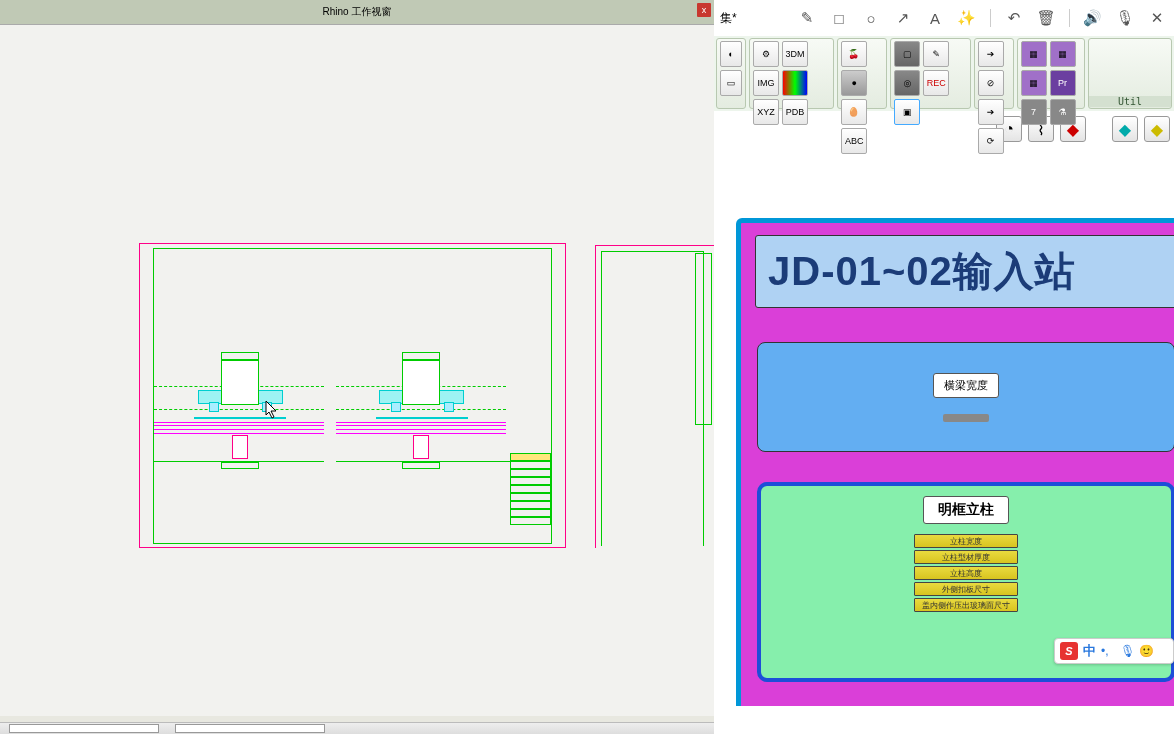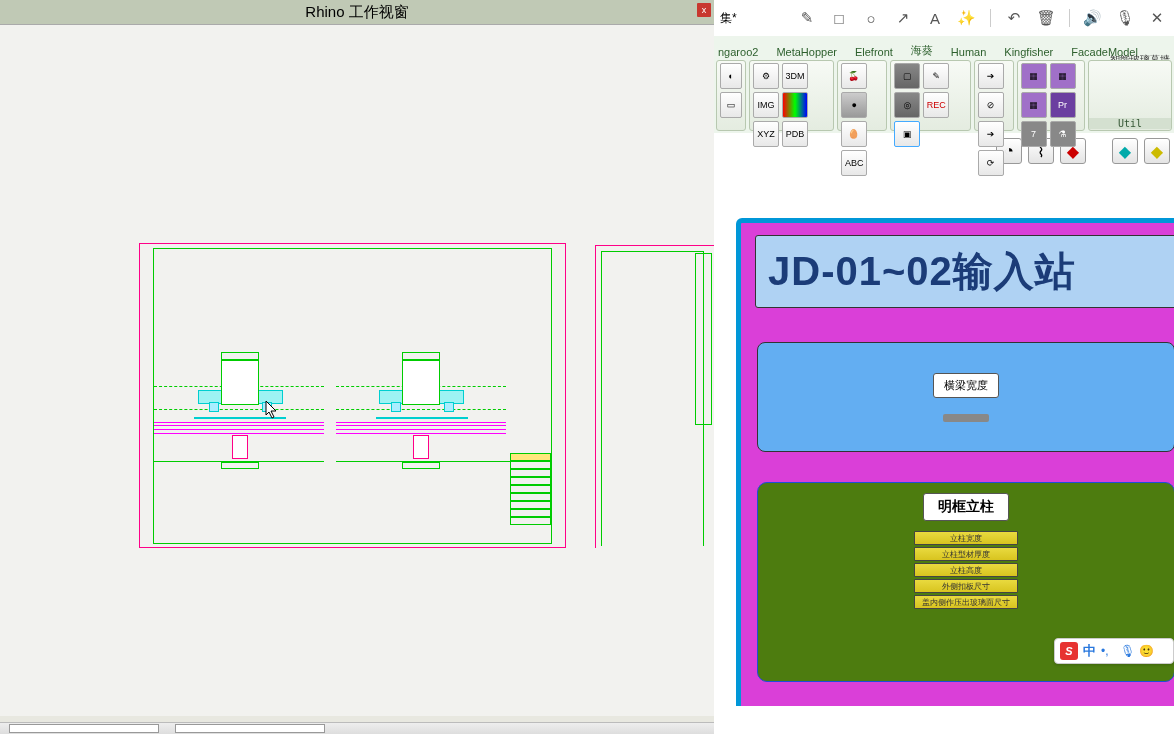--- a/index.html
+++ b/index.html
@@ -1,21 +1,21 @@
 <!DOCTYPE html>
 <html><head>
 <meta charset="utf-8">
 <style>
 * { margin: 0; padding: 0; box-sizing: border-box; font-family: "Microsoft YaHei", Arial, sans-serif; }
 body { width: 1174px; height: 734px; background: #e8e8e0; overflow: hidden; position: relative; }
 
 
 .rhino-view { position: absolute; top: 0; left: 0; width: 714px; height: 734px; }
 .rhino-title { height: 25px; background: #c0c9b5; position: relative; display: flex; align-items: center; justify-content: center; border-bottom: 1px solid #aaa; }
-.rhino-title span { font-size: 15px; }
+.rhino-title span { font-size: 10px; }
 .rhino-close { position: absolute; right: 3px; top: 3px; width: 14px; height: 14px; background: #c8372f; color: #fff; font-size: 9px; display: flex; align-items: center; justify-content: center; border-radius: 1px; cursor: pointer; }
 .rhino-canvas { position: absolute; top: 25px; left: 0; right: 0; bottom: 18px; background: #f2f2ef; }
 .drawing { position: absolute; top: 218px; left: 139px; width: 575px; height: 310px; }
 .outer-frame { position: absolute; top: 0; left: 0; width: 427px; height: 305px; border: 1px solid #f08; }
 .in-frame { margin: 4px 13px; height: 296px; border: 1px solid #0c0; position: relative; overflow: hidden; }
 .right-panel { position: absolute; top: 2px; left: 456px; width: 119px; height: 303px; border-top: 1px solid #f08; border-left: 1px solid #f08; }
 .right-in { margin: 5px 0 0 5px; width: 103px; height: 295px; border-top: 1px solid #0c0; border-left: 1px solid #0c0; border-right: 1px solid #0c0; }
 .right-panel .bar { position: absolute; right: 2px; top: 7px; width: 17px; height: 172px; border: 1px solid #0c0; }
 
 
@@ -76,21 +76,21 @@
 .gh-title-box { margin: 12px 14px; background: #afd2f3; border: 1px solid #333; border-radius: 3px; padding: 8px 12px; font-size: 40px; font-weight: 600; color: #1b3c78; letter-spacing: 1px; }
 .param-row { display: flex; gap: 24px; padding: 22px 16px 0; }
 .param-box { flex: 1; background: #63aef2; border: 1px solid #333; border-radius: 8px; height: 110px; display: flex; flex-direction: column; align-items: center; justify-content: center; position: relative; }
 .param-title { background: #fff; font-size: 11px; padding: 4px 10px; border: 1px solid #555; border-radius: 3px; margin-bottom: 16px; }
 .param-slider { width: 46px; height: 8px; background: #888; border-radius: 2px; }
 .param-list { width: 54px; height: 24px; background: #fff; border: 1px solid #666; display: flex; flex-direction: column; }
 .param-list div { flex: 1; border-bottom: 1px solid #666; background: #999; }
 .param-list div:first-child { background: #555; }
 
 .section-row { display: flex; gap: 24px; padding: 30px 16px 0; }
-.section-box { flex: 1; background: #4d7c0f; border: 1px solid #1d4ed8; border-radius: 10px; height: 200px; display: flex; flex-direction: column; align-items: center; padding-top: 10px; }
+.section-box { flex: 1; background: #86efac; border: 4px solid #1d4ed8; border-radius: 10px; height: 200px; display: flex; flex-direction: column; align-items: center; padding-top: 10px; }
 .section-title { background: #fff; font-size: 14px; padding: 4px 14px; border: 1px solid #555; border-radius: 3px; margin-bottom: 10px; font-weight: 600; }
 .strip { width: 104px; height: 14px; background: linear-gradient(#e9da3f,#d8c41f); border: 1px solid #444; margin-bottom: 2px; font-size: 8px; display: flex; align-items: center; justify-content: center; color: #333; border-radius: 1px; }
 
 .ime-bar { position: absolute; right: 0; top: 438px; width: 120px; height: 26px; background: #fff; border: 1px solid #ccc; border-radius: 4px; display: flex; align-items: center; gap: 5px; padding: 0 5px; box-shadow: 0 1px 3px rgba(0,0,0,0.2); }
 .ime-s { width: 18px; height: 18px; background: #e73331; border-radius: 3px; color: #fff; font-size: 11px; font-weight: bold; display: flex; align-items: center; justify-content: center; font-style: italic; }
 .ime-zh { color: #2978de; font-size: 13px; font-weight: 600; }
 .ime-ic { width: 14px; height: 14px; color: #2978de; font-size: 12px; }
 </style>
 </head>
 <body>
@@ -183,29 +183,20 @@
       <div>↶</div>
       <div>🗑</div>
       <div class="icon-sep"></div>
       <div>🔊</div>
       <div>🎙</div>
       <div>✕</div>
     </div>
   </div>
   <div class="subtitle">智能玻璃幕墙</div>
 
-  <div class="tabs">
-    <span>ngaroo2</span>
-    <span>MetaHopper</span>
-    <span>Elefront</span>
-    <span>海葵</span>
-    <span>Human</span>
-    <span>Kingfisher</span>
-    <span>FacadeModel</span>
-  </div>
 
   <div class="toolbar-area">
     <div class="tool-group w30">
       <div class="tool-btn">◐</div>
       <div class="tool-btn">▭</div>
     </div>
     <div class="tool-group w100">
       <div class="tool-btn">⚙</div>
       <div class="tool-btn">3DM</div>
       <div class="tool-btn">IMG</div>

